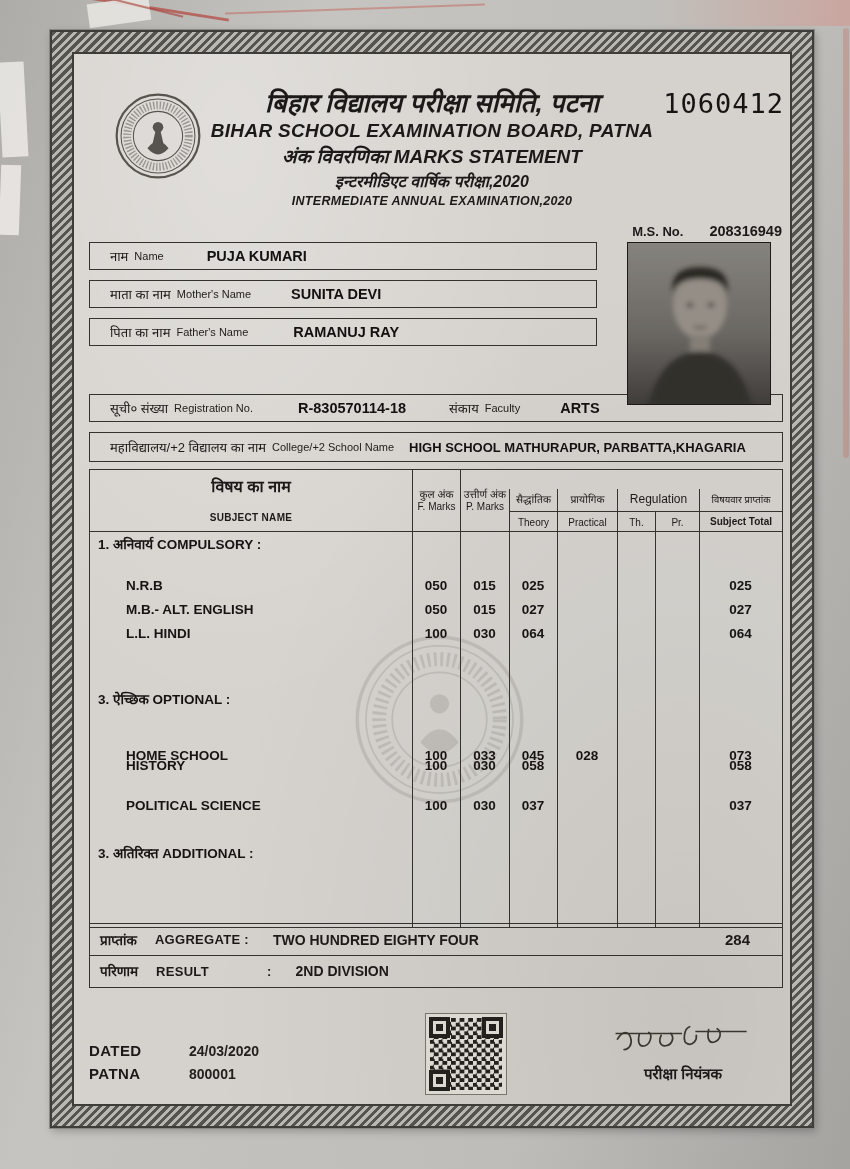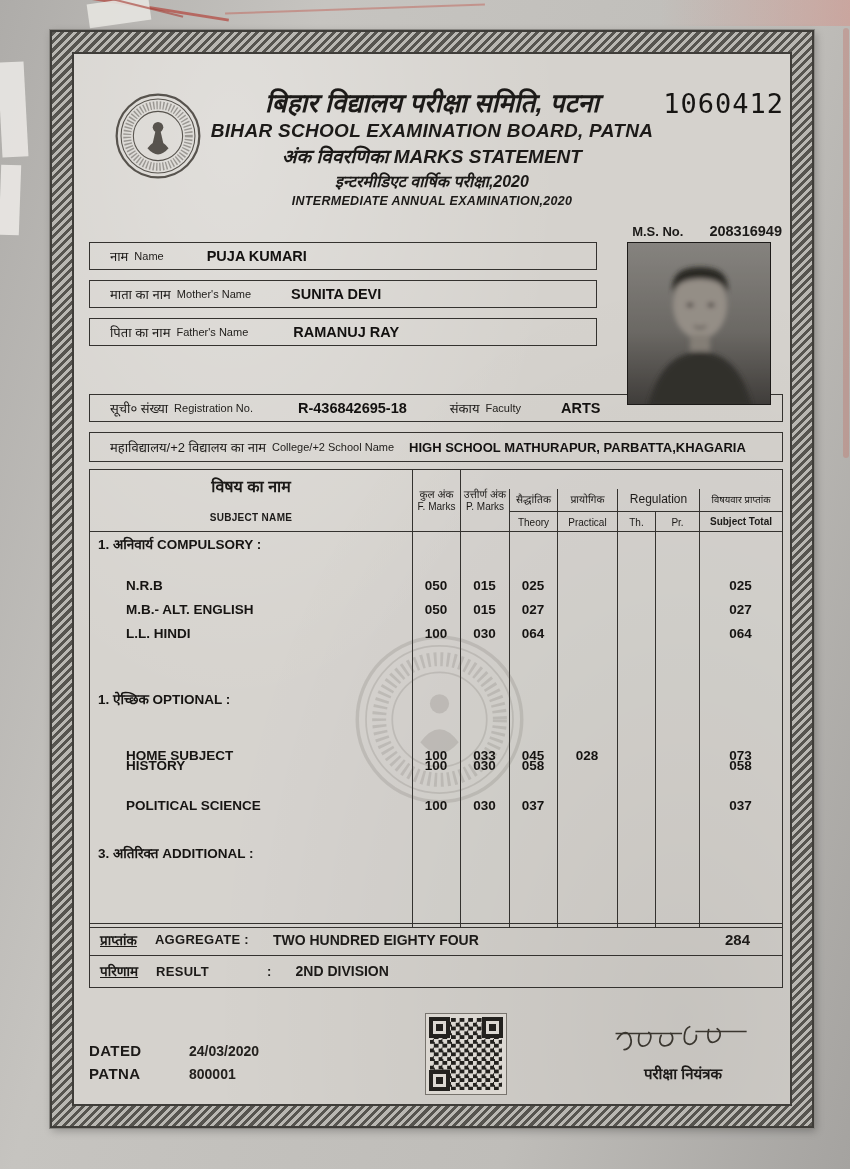--- a/index.html
+++ b/index.html
@@ -99,21 +99,21 @@
   .r-s2{top:158px}.r-d{top:212px}.r-e{top:222px}.r-f{top:262px}
   .r-s3{top:312px}
 
   
   .aggbox,.resbox{
     position:absolute;left:15px;width:694px;height:33px;border:1.5px solid #34322f;
     display:flex;align-items:center;padding:0 10px;
   }
   .aggbox{top:869px}
   .resbox{top:900.5px}
-  .sum-hi{font-size:13.5px;font-weight:bold;text-decoration:underline;}
+  .sum-hi{font-size:13.5px;font-weight:bold;}
   .sum-en{font-size:13px;font-weight:bold;letter-spacing:.3px;}
   .sum-val{font-size:14px;font-weight:bold;}
   .agg-num{font-size:15px;font-weight:bold;margin-left:auto;margin-right:22px;}
   .m18{margin-left:18px}.m24{margin-left:24px}
 
   
   .f-line{position:absolute;left:15px;display:flex;align-items:baseline;}
   .f-dated{top:988px}.f-patna{top:1011px}
   .f-line .fl{font-size:15px;font-weight:bold;min-width:100px;letter-spacing:.4px;}
   .f-line .fv{font-size:14px;font-weight:bold;color:#23211e;}
@@ -187,21 +187,21 @@
       <span class="f-val g40">SUNITA DEVI</span>
     </div>
     <div class="f-row f-father">
       <span class="lab-hi">पिता का नाम</span>
       <span class="lab-en">Father's Name</span>
       <span class="f-val g45">RAMANUJ RAY</span>
     </div>
     <div class="f-row f-reg">
       <span class="lab-hi">सूची० संख्या</span>
       <span class="lab-en">Registration No.</span>
-      <span class="f-val g45">R-436842695-18</span>
+      <span class="f-val g45">R-830570114-18</span>
       <span class="lab-hi g60">संकाय</span>
       <span class="lab-en">Faculty</span>
       <span class="f-val g40">ARTS</span>
     </div>
     <div class="f-row f-school">
       <span class="lab-hi">महाविद्यालय/+2 विद्यालय का नाम</span>
       <span class="lab-en">College/+2 School Name</span>
       <span class="f-val g15" style="font-size:13px;">HIGH SCHOOL MATHURAPUR, PARBATTA,KHAGARIA</span>
     </div>
 
@@ -324,24 +324,24 @@
           <div class="c subj">L.L. HINDI</div>
           <div class="c">100</div>
           <div class="c">030</div>
           <div class="c">064</div>
           <div class="c"></div>
           <div class="c"></div>
           <div class="c"></div>
           <div class="c">064</div>
         </div>
 
-        <div class="sec-title r-s2">1.  ऐच्छिक OPTIONAL :</div>
+        <div class="sec-title r-s2">3.  ऐच्छिक OPTIONAL :</div>
 
         <div class="trow r-d">
-          <div class="c subj">HOME SUBJECT</div>
+          <div class="c subj">HOME SCHOOL</div>
           <div class="c">100</div>
           <div class="c">033</div>
           <div class="c">045</div>
           <div class="c">028</div>
           <div class="c"></div>
           <div class="c"></div>
           <div class="c">073</div>
         </div>
         <div class="trow r-e">
           <div class="c subj">HISTORY</div>

